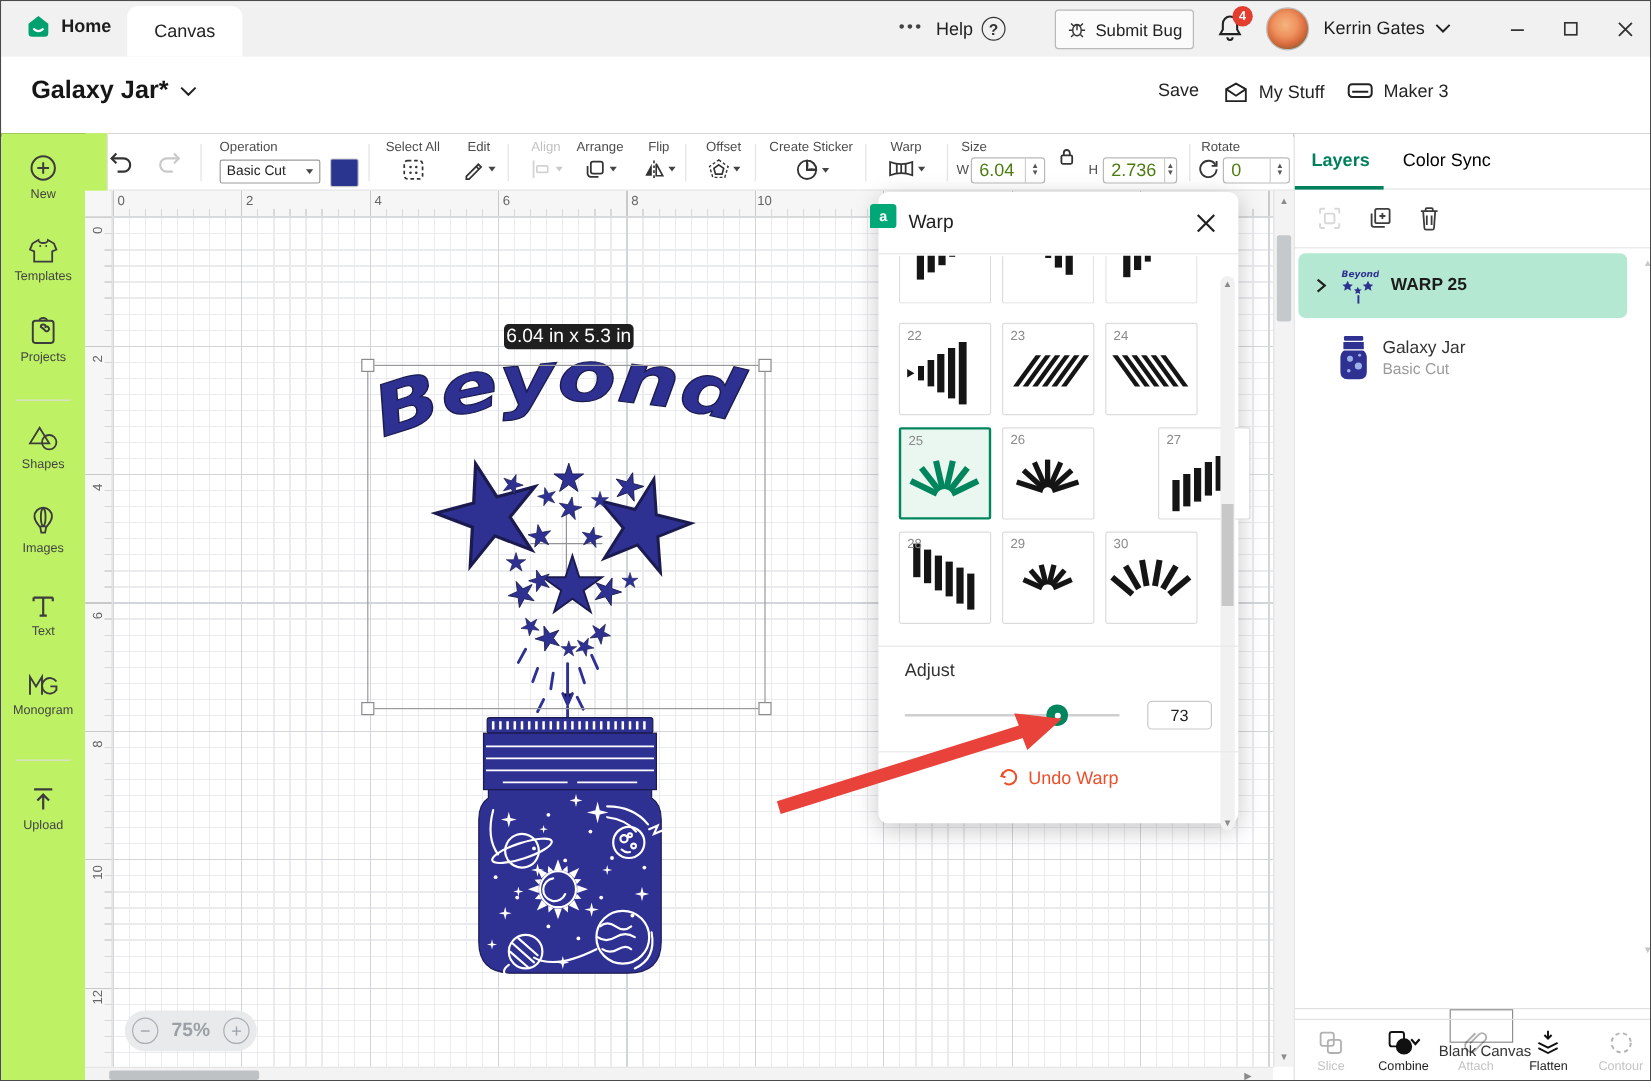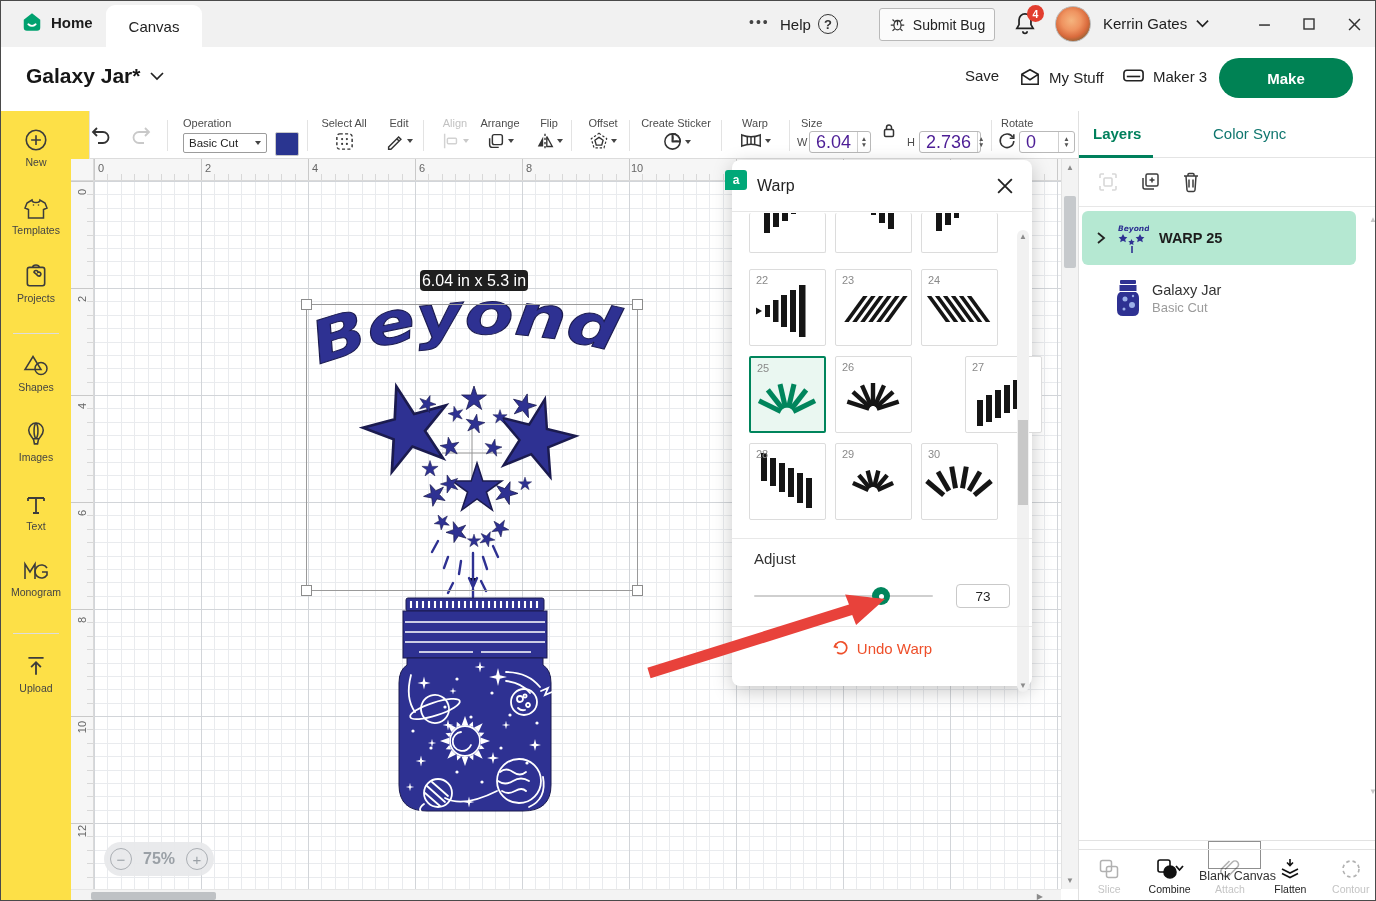--- a/index.html
+++ b/index.html
@@ -34,27 +34,27 @@
   .toolbar{position:absolute;left:70px;top:110px;width:1007px;height:48px;background:#fff;border-bottom:1px solid #dcdcdc;box-sizing:border-box;}
   .titem{position:absolute;text-align:center;}
   .tlabel{font-size:11px;color:#4c4c4c;height:13px;}
   .tlabel.dis{color:#c2c2c2;}
   .ticon{margin-top:1px;display:flex;align-items:center;justify-content:center;gap:2px;}
   .sep{position:absolute;top:9px;width:1px;height:31px;background:#e3e3e3;}
   .opselect{display:flex;align-items:center;justify-content:space-between;width:84px;height:20px;border:1px solid #9c9c9c;border-radius:2px;
       font-size:11.5px;color:#222;padding:0 5px;box-sizing:border-box;background:#fff;}
   .swatch{width:22px;height:22px;background:#2a3590;border-radius:2px;border:1px solid #c9c9c9;}
   .numfield{display:flex;align-items:stretch;height:22px;border:1px solid #b9b9b9;border-radius:3px;background:#fff;box-sizing:border-box;}
-  .numfield .val{font-size:18px;color:#4c1d95;display:flex;align-items:center;padding:0 6px;}
+  .numfield .val{font-size:15px;color:#4d7c0f;display:flex;align-items:center;padding:0 6px;}
   .spin{width:15px;border-left:1px solid #cfcfcf;display:flex;flex-direction:column;align-items:center;justify-content:center;color:#555;}
   .spin div{font-size:6.5px;line-height:6px;}
   .caret{width:0;height:0;border-left:3.6px solid transparent;border-right:3.6px solid transparent;border-top:4.6px solid #444;display:inline-block;}
   .caret.lt{border-top-color:#c9c9c9;}
   
-  .sidebar{position:absolute;left:0;top:110px;width:89px;height:791px;background:#fde047;border-right:1px solid #e2e2e2;box-sizing:border-box;}
+  .sidebar{position:absolute;left:0;top:110px;width:89px;height:791px;background:#bef264;border-right:1px solid #e2e2e2;box-sizing:border-box;}
   .sbitem{position:absolute;left:0;width:70px;text-align:center;color:#3c3c3c;cursor:pointer;}
   .sbitem .lbl{font-size:10.5px;margin-top:3px;color:#444;}
   .sbdiv{position:absolute;left:12px;width:46px;height:1px;background:#ddd;}
   
   .canvas-bg{position:absolute;left:70px;top:158px;width:1007px;height:743px;background:#fff;}
   .ruler-corner{position:absolute;left:70px;top:158px;width:23px;height:22px;background:#f6f6f6;border-right:1px solid #d9d9d9;border-bottom:1px solid #d9d9d9;box-sizing:border-box;}
   .ruler-top{position:absolute;left:93px;top:158px;width:967px;height:22px;background:#f6f6f6;border-bottom:1px solid #d9d9d9;box-sizing:border-box;
      background-image:repeating-linear-gradient(to right,#c9c9c9 0 1px,transparent 1px 107px),
                       repeating-linear-gradient(to right,#d8d8d8 0 1px,transparent 1px 13.375px);
      background-size:100% 100%,100% 7px;background-position:0 0,0 15px;background-repeat:no-repeat,repeat-x;}
@@ -104,21 +104,21 @@
   .valbox{position:absolute;left:224px;top:424px;width:54px;height:24px;border:1px solid #c9c9c9;border-radius:4px;
      font-size:13.5px;color:#222;display:flex;align-items:center;justify-content:center;box-sizing:border-box;}
   .wdiv{position:absolute;left:0;width:100%;height:1px;background:#e8e8e8;}
   .undowarp{position:absolute;left:0;top:480px;width:100%;display:flex;align-items:center;justify-content:center;gap:8px;
      color:#ee4f2a;font-size:15px;cursor:pointer;}
   
   .rpanel{position:absolute;left:1077px;top:110px;width:303px;height:791px;background:#fff;border-left:1px solid #e0e0e0;box-sizing:border-box;}
   .rtabs{position:absolute;left:0;top:0;width:100%;height:47px;border-bottom:1px solid #e4e4e4;box-sizing:border-box;}
   .rtab{position:absolute;top:14px;font-size:15px;cursor:pointer;}
   .rtab.act{color:#00805c;font-weight:bold;}
-  .rtab.in{color:#0f766e;margin-left:44px;}
+  .rtab.in{color:#000000;}
   .runder{position:absolute;left:0;top:44px;width:74px;height:3px;background:#00805c;}
   .licons{position:absolute;left:0;top:47px;width:100%;height:49px;border-bottom:1px solid #e7e7e7;box-sizing:border-box;display:flex;align-items:center;gap:20px;padding-left:18px;}
   .lrow-sel{position:absolute;left:3px;top:100px;width:274px;height:54px;background:#b5e8d2;border-radius:6px;
      display:flex;align-items:center;cursor:pointer;}
   .lrow{position:absolute;left:3px;top:160px;width:274px;height:54px;display:flex;align-items:center;cursor:pointer;}
   .ltitle{font-size:14.5px;font-weight:bold;color:#1c1c1c;}
   .l2title{font-size:14.5px;color:#333;}
   .l2sub{font-size:13px;color:#9b9b9b;margin-top:2px;}
   .blankrow{position:absolute;left:0;top:729px;width:100%;height:43px;border-top:1px solid #e2e2e2;box-sizing:border-box;display:flex;align-items:center;flex-direction:column;}
   .bthumb{width:53px;height:33px;border:1px solid #8f8f8f;background:#fff;margin-left:8px;box-sizing:border-box;}
@@ -210,23 +210,20 @@
           <path d="M3,8 L12,3 L21,8 V19 H3 Z M3,8 L12,14 L21,8"></path>
         </svg>
       <span>My Stuff</span>
     </div>
     <div class="tb-item" style="left:1121px;">
       <svg width="23" height="18" viewBox="0 0 24 18" fill="none" stroke="#222" stroke-width="1.7">
           <rect x="2" y="3" width="20" height="11" rx="3"></rect>
           <path d="M5,9.5 H19"></path>
         </svg>
       <span>Maker 3</span>
-    </div>
-    <div class="makebtn">
-      <span>Make</span>
     </div>
   </div>
 
   <div class="toolbar">
     <div class="titem" style="left:18px;top:13px;">
       <svg width="24" height="22" viewBox="0 0 24 22" fill="none" stroke="#333" stroke-width="1.8">
           <path d="M4,8 H14 a5.5,5.5 0 0 1 0,11 H9"></path>
           <path d="M8,4 L4,8 L8,12"></path>
         </svg>
     </div>

